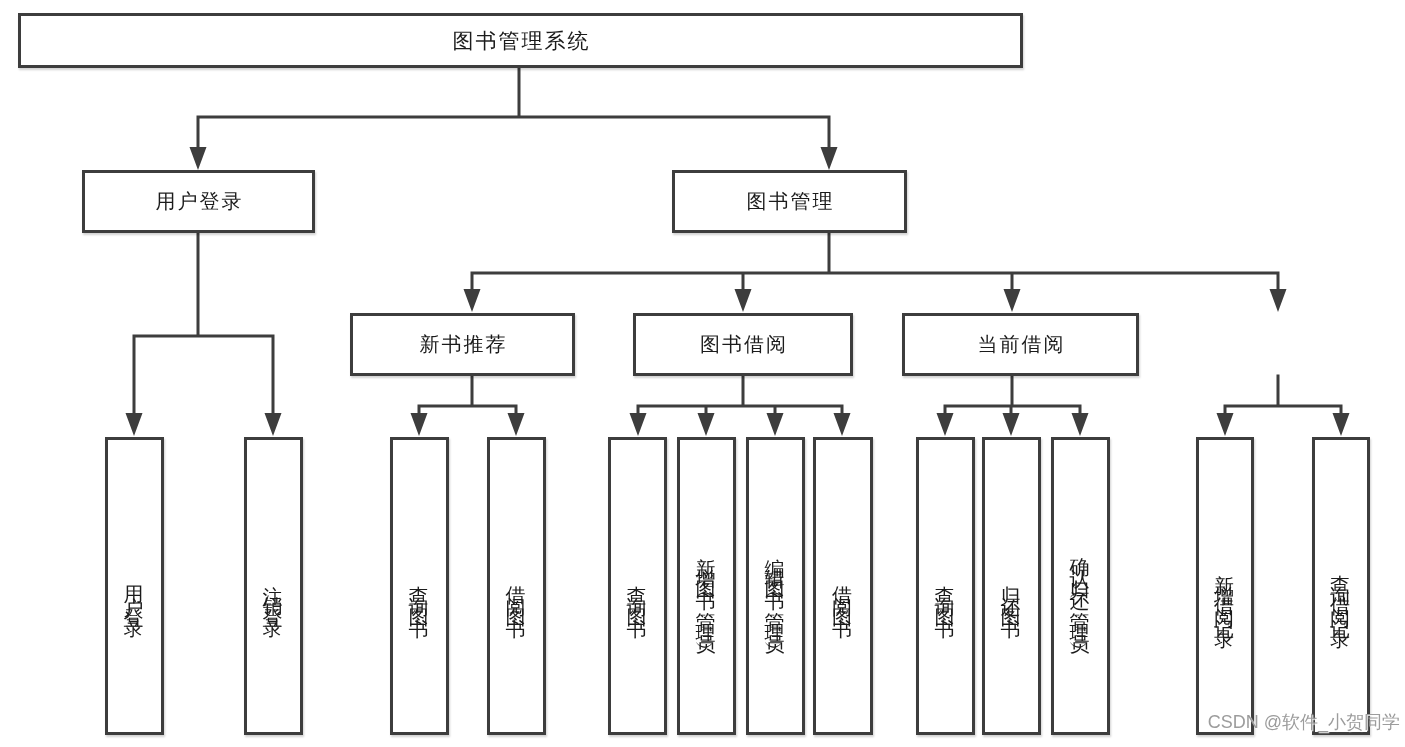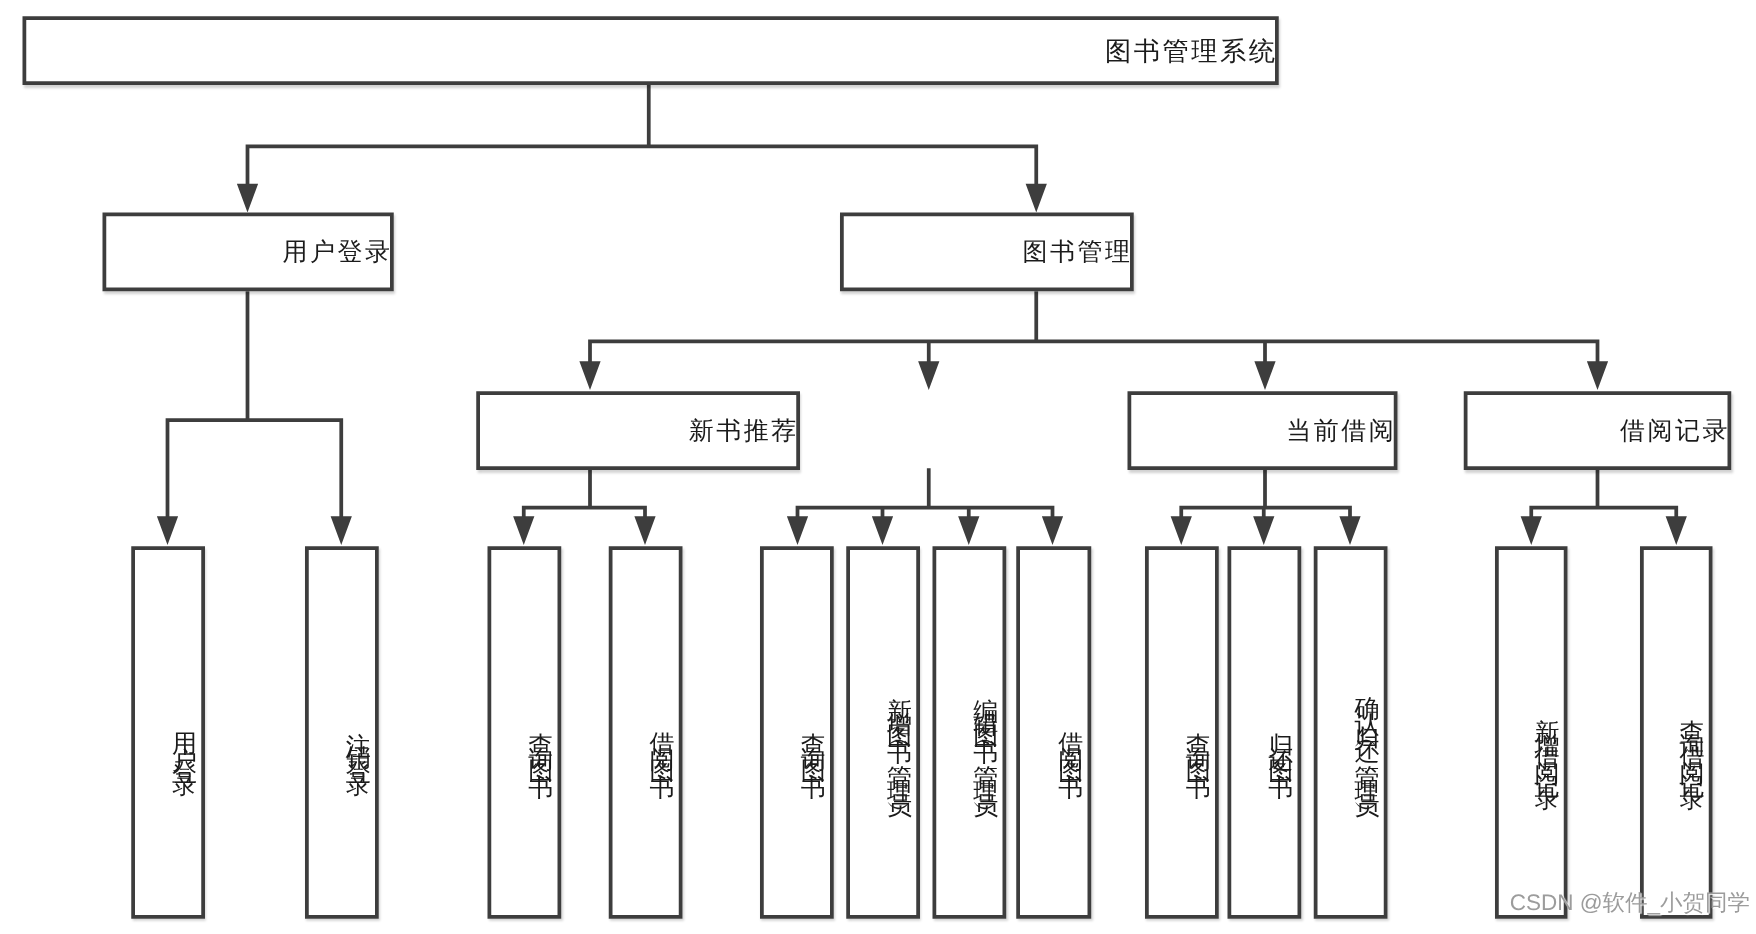--- a/index.html
+++ b/index.html
@@ -19,21 +19,21 @@
     color:var(--text);
   }
   svg.wires{position:absolute;left:0;top:0;width:1405px;height:747px;color:var(--line);}
   svg.wires path.w{stroke:currentColor;stroke-width:3;fill:none;stroke-linecap:square;}
   svg.wires path.a{fill:currentColor;stroke:none;}
   .box{
     position:absolute;
     box-sizing:border-box;
     background:#fff;
     border:3px solid var(--box-border);
-    display:flex;align-items:center;justify-content:flex-end;
+    display:flex;align-items:center;justify-content:center;
     box-shadow:1px 2px 2px rgba(0,0,0,0.18);
   }
   .h-label{
     font-size:20px;letter-spacing:2px;margin-right:-2px;
     color:var(--text);white-space:nowrap;
   }
   .root{left:18px;top:13px;width:1005px;height:55px;}
   .root .h-label{font-size:21px;}
   .lvl2{top:170px;height:63px;}
   .lvl3{top:313px;height:63px;}
@@ -97,28 +97,28 @@
     <span class="h-label">图书管理系统</span>
   </div>
 
   <div class="box lvl2" style="left:82px;width:233px;">
     <span class="h-label">用户登录</span>
   </div>
   <div class="box lvl2" style="left:672px;width:235px;">
     <span class="h-label">图书管理</span>
   </div>
 
-  <div class="box lvl3" style="left:381px;width:259px;">
+  <div class="box lvl3" style="left:350px;width:225px;">
     <span class="h-label">新书推荐</span>
   </div>
-  <div class="box lvl3" style="left:902px;width:216px;">
+  <div class="box lvl3" style="left:633px;width:220px;">
+    <span class="h-label">图书借阅</span>
+  </div>
+  <div class="box lvl3" style="left:902px;width:237px;">
     <span class="h-label">当前借阅</span>
-  </div>
-  <div class="box lvl3" style="left:1171px;width:214px;">
-    <span class="h-label">借阅记录</span>
   </div>
 
   <div class="box leaf" style="left:105px;width:59px;">
     <span class="v-label">用户登录</span>
   </div>
   <div class="box leaf" style="left:244px;width:59px;">
     <span class="v-label">注销登录</span>
   </div>
 
   <div class="box leaf" style="left:390px;width:59px;">

